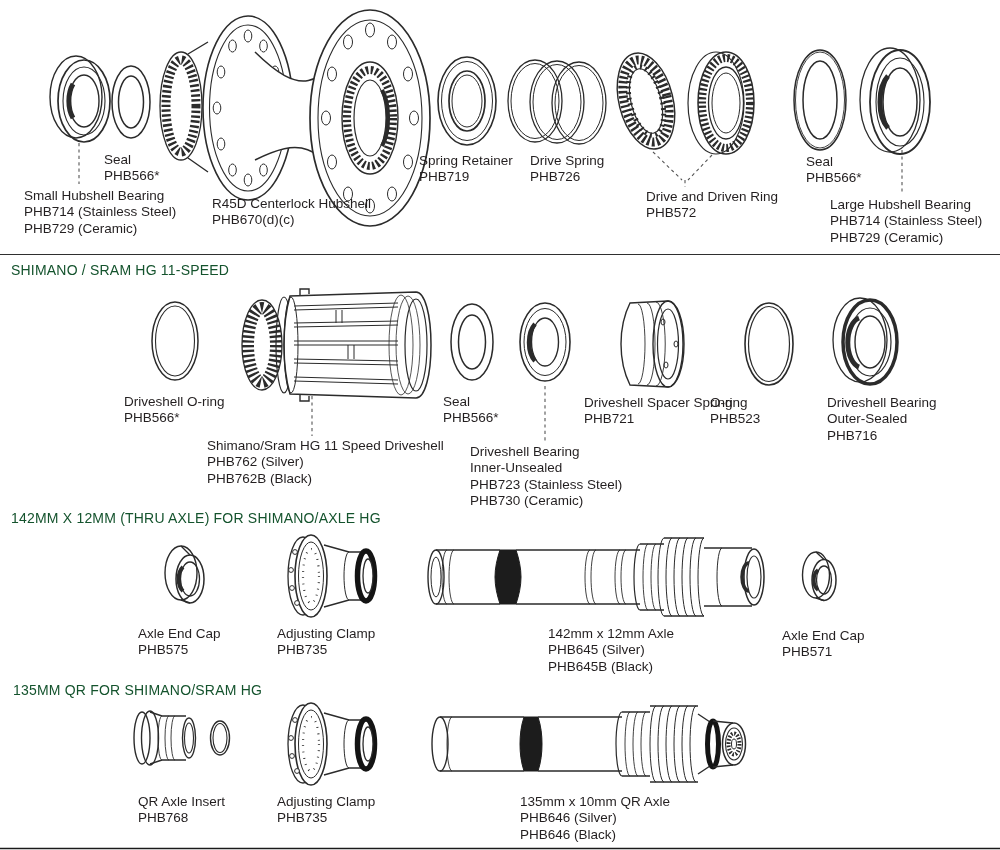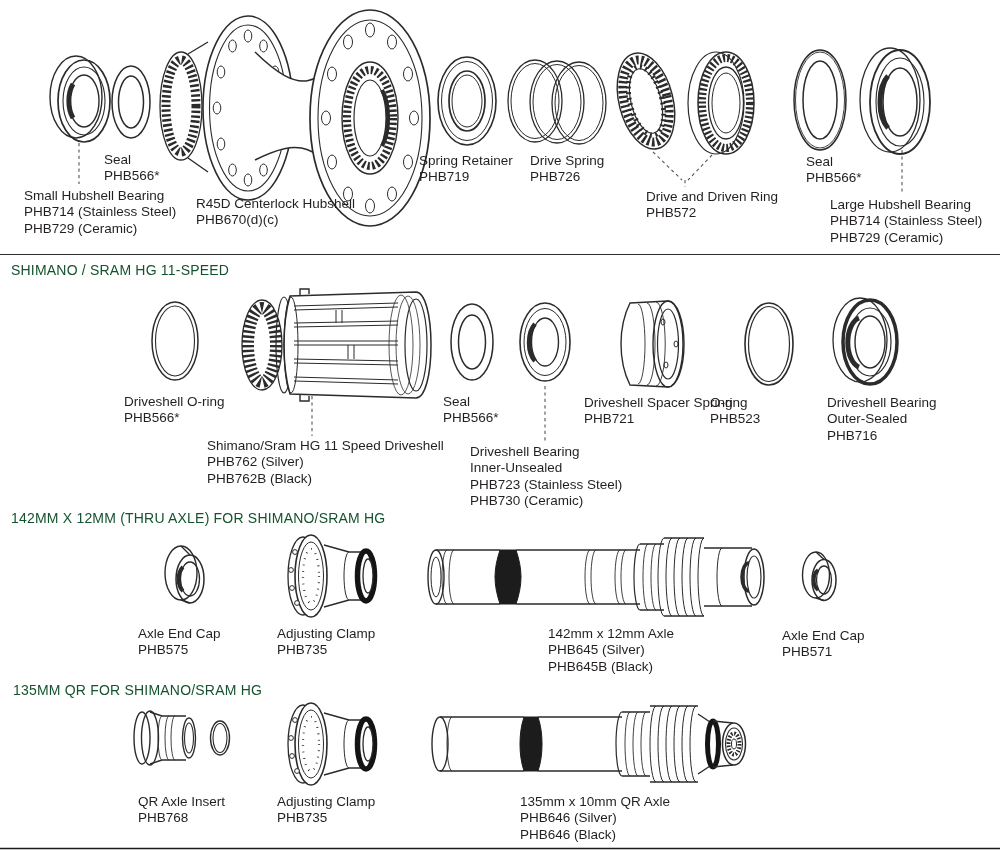--- a/index.html
+++ b/index.html
@@ -258,21 +258,21 @@
       <path d="M 0 254.5 L 1000 254.5" stroke="#2f2f2f" stroke-width="1.2"></path>
       <path d="M 0 848.5 L 1000 848.5" stroke="#1a1a1a" stroke-width="1.6"></path>
     </g>
   </svg>
 
   <div class="lb" style="left:104px;top:152px">Seal
 PHB566*</div>
   <div class="lb" style="left:24px;top:188px">Small Hubshell Bearing
 PHB714 (Stainless Steel)
 PHB729 (Ceramic)</div>
-  <div class="lb" style="left:196px;top:196px">R45D Centerlock Hubshell
+  <div class="lb" style="left:212px;top:196px">R45D Centerlock Hubshell
 PHB670(d)(c)</div>
   <div class="lb" style="left:419px;top:153px">Spring Retainer
 PHB719</div>
   <div class="lb" style="left:530px;top:153px">Drive Spring
 PHB726</div>
   <div class="lb" style="left:646px;top:189px">Drive and Driven Ring
 PHB572</div>
   <div class="lb" style="left:806px;top:154px">Seal
 PHB566*</div>
   <div class="lb" style="left:830px;top:197px">Large Hubshell Bearing
@@ -292,21 +292,21 @@
 PHB723 (Stainless Steel)
 PHB730 (Ceramic)</div>
   <div class="lb" style="left:584px;top:395px">Driveshell Spacer Spring
 PHB721</div>
   <div class="lb" style="left:710px;top:395px">O-ring
 PHB523</div>
   <div class="lb" style="left:827px;top:395px">Driveshell Bearing
 Outer-Sealed
 PHB716</div>
 
-  <div class="hd" style="left:11px;top:510px">142MM X 12MM (THRU AXLE) FOR SHIMANO/SRAM HG</div>
+  <div class="hd" style="left:11px;top:510px">142MM X 12MM (THRU AXLE) FOR SHIMANO/AXLE HG</div>
   <div class="lb" style="left:138px;top:626px">Axle End Cap
 PHB575</div>
   <div class="lb" style="left:277px;top:626px">Adjusting Clamp
 PHB735</div>
   <div class="lb" style="left:548px;top:626px">142mm x 12mm Axle
 PHB645 (Silver)
 PHB645B (Black)</div>
   <div class="lb" style="left:782px;top:628px">Axle End Cap
 PHB571</div>
 

